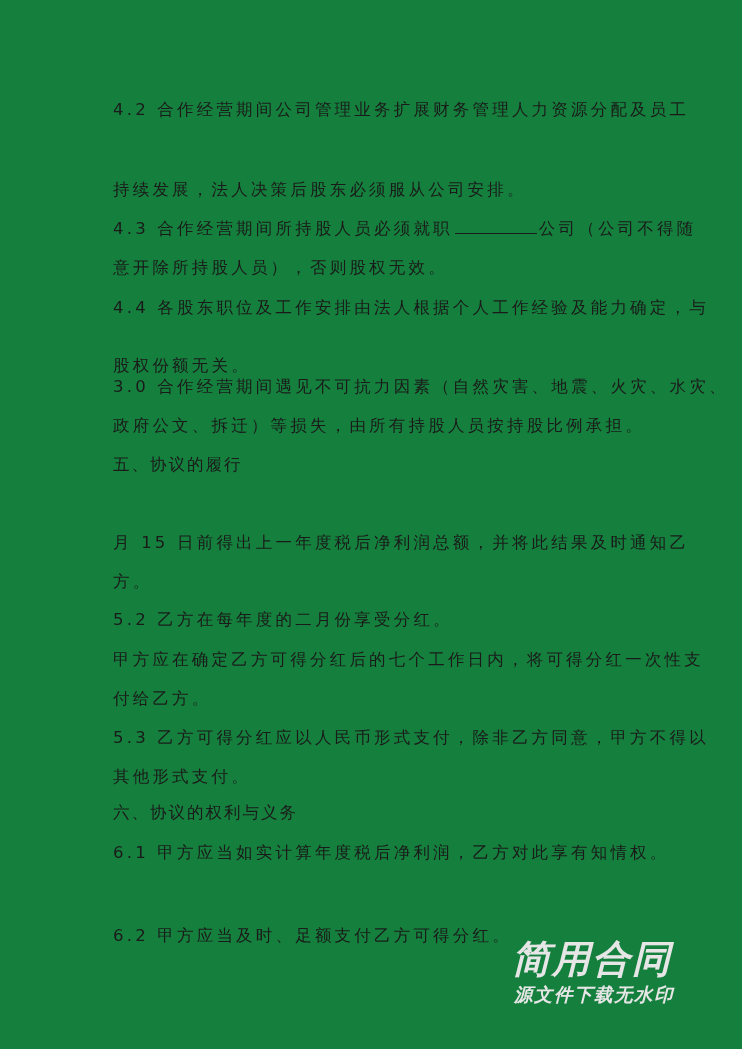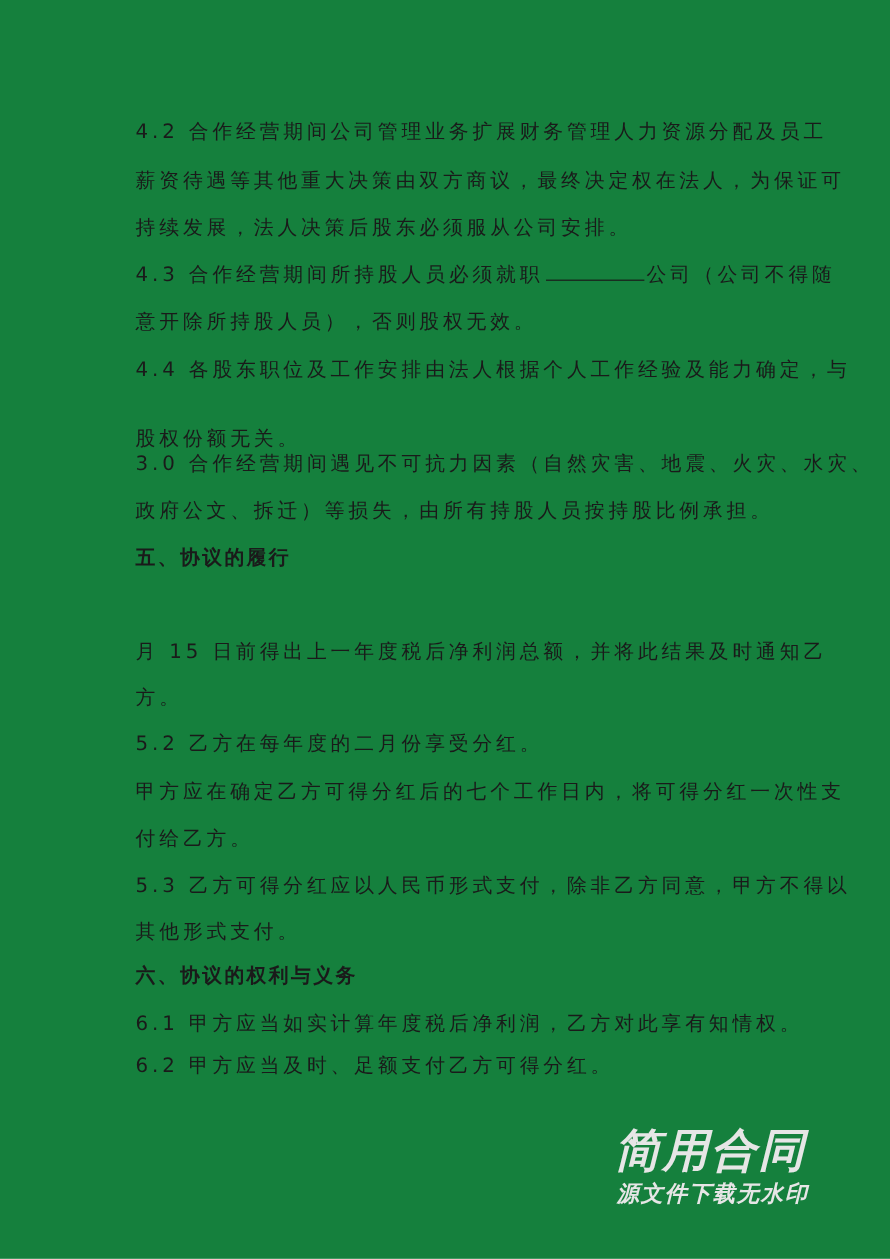--- a/index.html
+++ b/index.html
@@ -1,31 +1,30 @@
 <!DOCTYPE html>
 <html><head>
 <meta charset="utf-8">
 <style>
   html, body { margin:0; padding:0; background:#ffffff; }
   body { width:742px; height:1049px; position:relative; overflow:hidden;
          font-family:"DejaVu Sans", sans-serif; color:#1a1a1a; }
   .page { position:absolute; left:0; top:0; width:742px; height:1049px; background:#15803d; }
   .line { position:absolute; left:113px; font-size:16.5px; letter-spacing:3.2px; white-space:nowrap; line-height:20px; }
-  .line.bold { font-weight:bold; letter-spacing:2px; }
+  .line.bold { font-weight:normal; letter-spacing:2px; }
   .blank { display:inline-block; width:82px; border-bottom:1px solid #1a1a1a; height:14px; vertical-align:baseline; margin:0 2px; }
   .wm { position:absolute; color:#e6e6e6; font-style:italic; font-weight:bold; white-space:nowrap;margin-top:16px; }
   .wm1 { left:512px; top:918px; font-size:38px; letter-spacing:2px; }
   .wm2 { left:514px; top:966px; font-size:18.5px; letter-spacing:1.5px; }
 </style>
 </head>
 <body>
 
 <div class="page">
   <div class="line" style="top:100px">4.2 合作经营期间公司管理业务扩展财务管理人力资源分配及员工</div>
-  <div class="line" style="top:141px">薪资待遇等其他重大决策由双方商议，最终决定权在法人，为保证可</div>
   <div class="line" style="top:180px">持续发展，法人决策后股东必须服从公司安排。</div>
 
   <div class="line" style="top:219px">
     <span>4.3 合作经营期间所持股人员必须就职</span><span class="blank"></span><span>公司（公司不得随</span>
   </div>
   <div class="line" style="top:258px">意开除所持股人员），否则股权无效。</div>
 
   <div class="line" style="top:298px">4.4 各股东职位及工作安排由法人根据个人工作经验及能力确定，与</div>
   <div class="line" style="top:356px">股权份额无关。</div>
 
@@ -41,17 +40,17 @@
 
   <div class="line" style="top:650px">甲方应在确定乙方可得分红后的七个工作日内，将可得分红一次性支</div>
   <div class="line" style="top:689px">付给乙方。</div>
 
   <div class="line" style="top:728px">5.3 乙方可得分红应以人民币形式支付，除非乙方同意，甲方不得以</div>
   <div class="line" style="top:767px">其他形式支付。</div>
 
   <div class="line bold" style="top:803px">六、协议的权利与义务</div>
 
   <div class="line" style="top:843px">6.1 甲方应当如实计算年度税后净利润，乙方对此享有知情权。</div>
-  <div class="line" style="top:878px">6.2 甲方应当及时、足额支付乙方可得分红。</div>
+  <div class="line" style="top:926px">6.2 甲方应当及时、足额支付乙方可得分红。</div>
 
   <div class="wm wm1">简用合同</div>
   <div class="wm wm2">源文件下载无水印</div>
 </div>
 
 </body></html>

